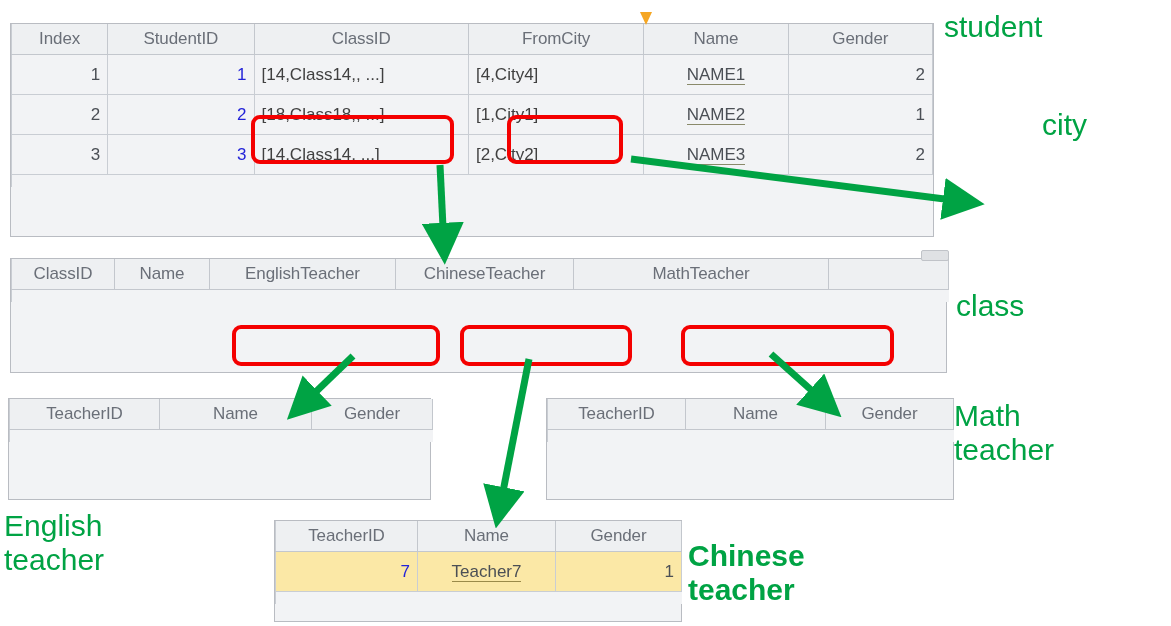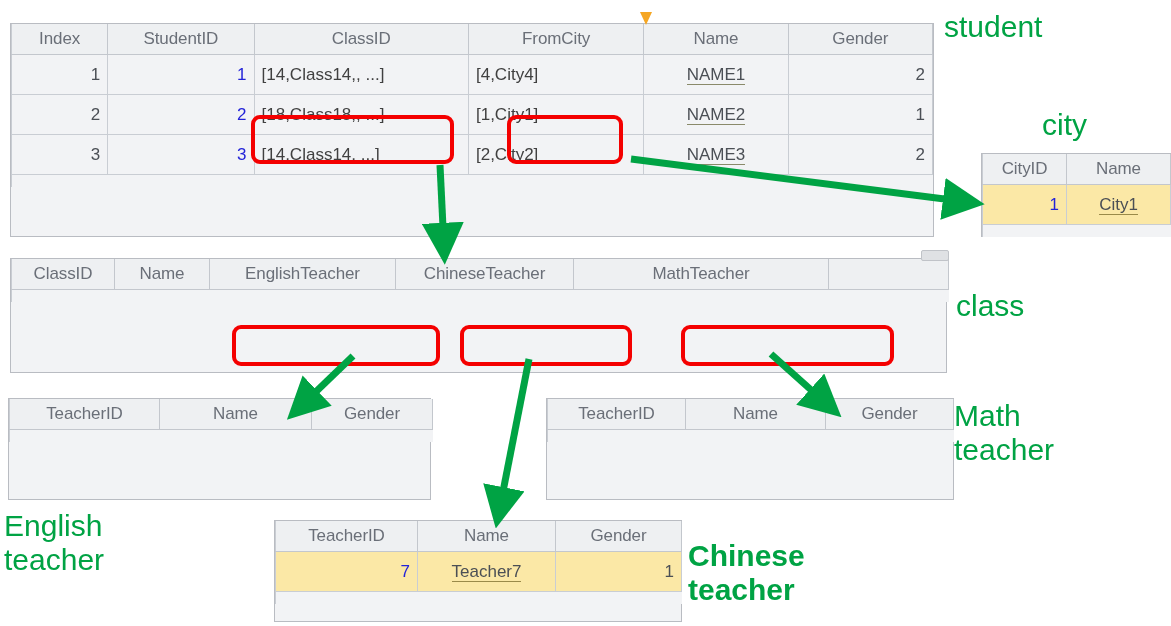--- a/index.html
+++ b/index.html
@@ -137,44 +137,20 @@
             <td></td>
           <td></td>
             <td></td>
           <td></td>
             <td></td>
         </tr>
       </tbody>
     </table>
   </div>
 
-  <div class="grid" style="left:981px;top:141px;width:190px;height:84px;">
-    <table>
-      <colgroup>
-          <col style="width:84px">
-          <col style="width:104px">
-        </colgroup>
-      <thead>
-        <tr>
-          <th>CityID</th>
-          <th>Name</th>
-        </tr>
-      </thead>
-      <tbody>
-        <tr class="hl">
-          <td class="idnum">1</td>
-          <td class="nm"><span>City1</span></td>
-        </tr>
-        <tr class="pad">
-          <td></td>
-            <td></td>
-        </tr>
-      </tbody>
-    </table>
-  </div>
 
   <div class="grid" style="left:10px;top:246px;width:937px;height:115px;">
     <table>
       <colgroup>
         <col style="width:103px">
           <col style="width:95px">
           <col style="width:186px">
         <col style="width:178px">
           <col style="width:255px">
           <col style="width:120px">

